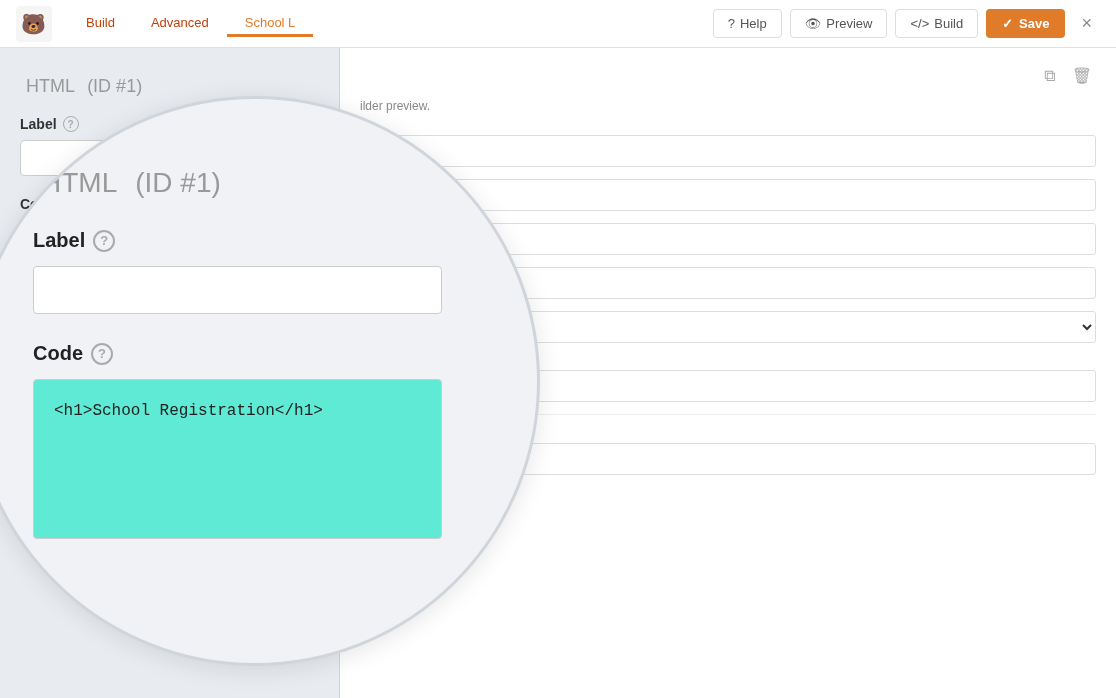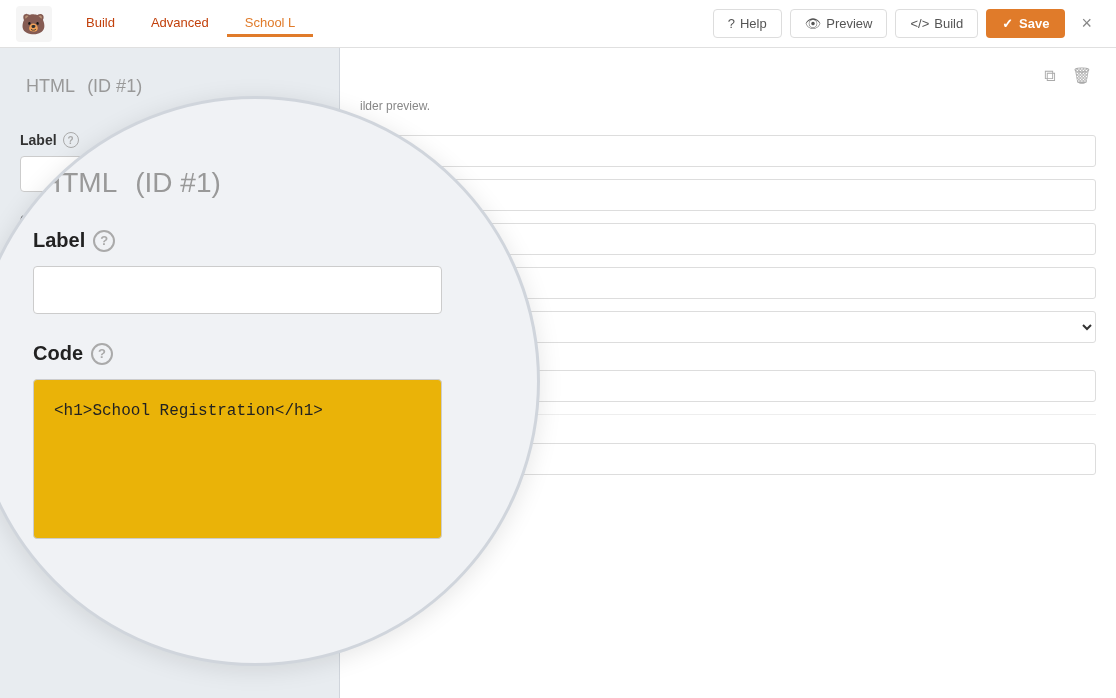--- a/index.html
+++ b/index.html
@@ -109,21 +109,21 @@
       border-right: 1px solid #d0d5dc;
       padding: 24px 20px;
       flex-shrink: 0;
       position: relative;
       z-index: 5;
     }
     .panel-title {
       font-size: 22px;
       font-weight: 700;
       color: #222;
-      margin-bottom: 34px;
+      margin-bottom: 18px;
     }
     .panel-title span {
       color: #999;
       font-weight: 400;
       font-size: 18px;
       margin-left: 6px;
     }
     .field-label {
       display: flex;
       align-items: center;
@@ -304,21 +304,21 @@
       font-size: 20px;
       font-weight: 700;
       color: #222;
       margin-bottom: 14px;
     }
     .magnify-code-area {
       width: 90%;
       min-height: 160px;
       border: 1px solid #ccc;
       border-radius: 4px;
-      background: #eab308;
+      background: #5eead4;
       padding: 18px 20px;
       font-size: 16px;
       font-family: 'Courier New', Courier, monospace;
       color: #222;
       line-height: 1.7;
     }
   </style>
 </head>
 <body>
 

